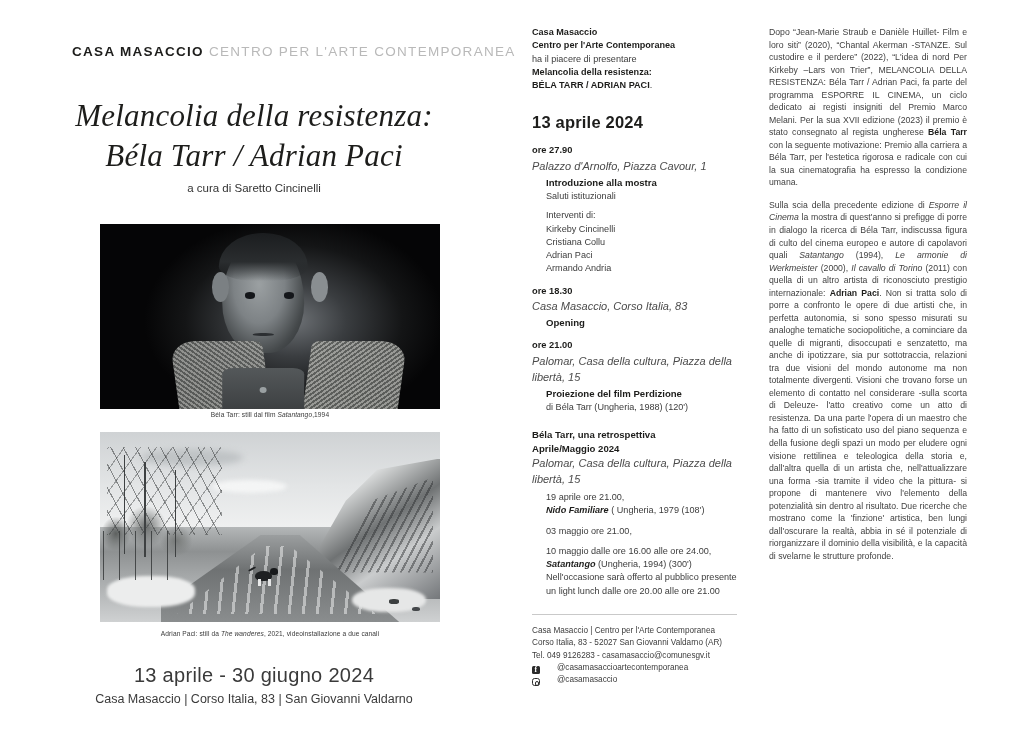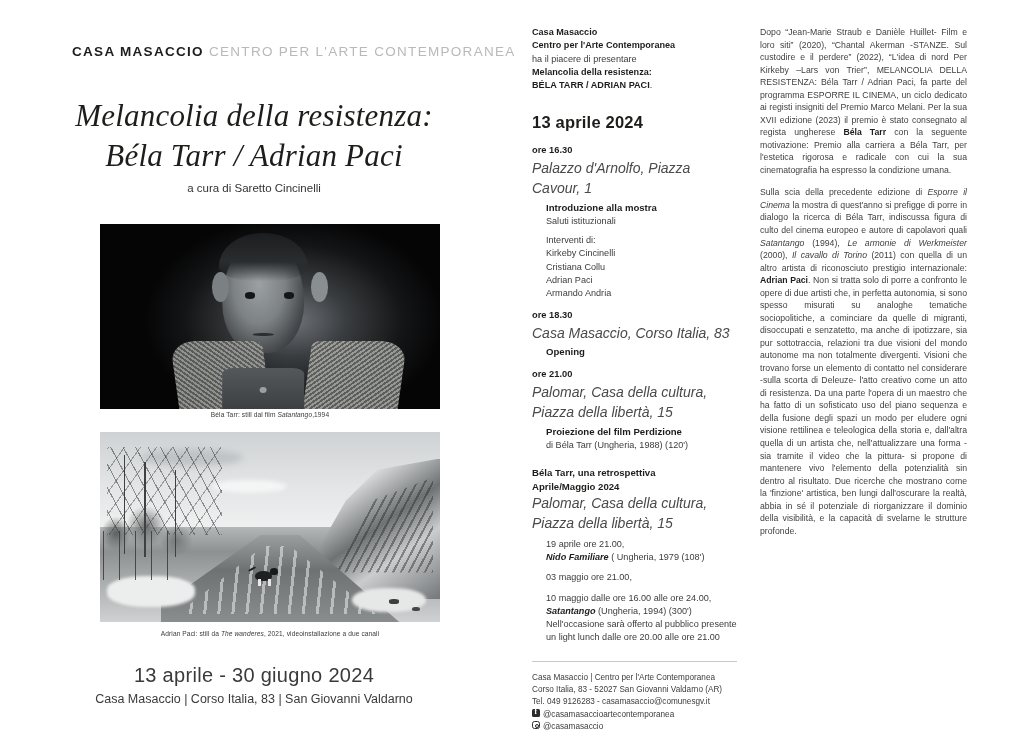--- a/index.html
+++ b/index.html
@@ -152,32 +152,32 @@
   .mid-col {
     position:absolute; left:532px; top:26px; width:205px;
     font-size:9.1px; line-height:1.46; color:#3c3c3c;
   }
   .mid-col .b { font-weight:700; color:#1d1d1b; }
   .mid-col .it { }
   .intro-block { margin-bottom:18px; }
   .intro-block div { }
   .big-date { font-size:16.5px; font-weight:700; color:#1d1d1b; margin:8px 0 10px 0; letter-spacing:0.2px; }
   .ore { font-weight:700; color:#1d1d1b; font-size:9.3px; }
-  .venue { font-style:italic; color:#4a4a4a; font-size:14px; margin-bottom:2px; }
+  .venue { font-style:italic; color:#4a4a4a; font-size:11px; margin-bottom:2px; }
   .indent { padding-left:14px; }
   .indent .hl { font-weight:700; color:#1d1d1b; font-size:9.6px; }
   .slot { margin-bottom:9px; }
   .retro-head { font-weight:700; color:#1d1d1b; font-size:9.6px; line-height:1.4; }
   .retro-list { padding-left:14px; margin-top:4px; }
   .retro-item { margin-bottom:7px; }
   .retro-item .film { font-weight:700; font-style:italic; color:#1d1d1b; }
   .hr-mid { border:0; border-top:1px solid #c9c9c9; margin:16px 0 10px 0; }
 
   .contact { font-size:8.2px; line-height:1.5; color:#3c3c3c; }
-  .contact .row { display:flex; align-items:flex-start; gap:3px; }
+  .contact .row { display:flex; align-items:flex-end; gap:17px; }
   .ico-box {
     display:inline-block; width:8px; height:8px; background:#2b2b2b;
     border-radius:1.5px; position:relative; flex:0 0 auto;
   }
   .ico-box.fb::after {
     content:"f"; position:absolute; left:2.6px; top:-1.2px;
     color:#fff; font-size:7.5px; font-weight:700; line-height:10px;
     font-family:"Liberation Serif", serif;
   }
   .ico-box.ig { background:#fff; border:1.3px solid #2b2b2b; border-radius:2.6px; }
@@ -185,21 +185,21 @@
     content:""; position:absolute; left:1.6px; top:1.6px; width:2.8px; height:2.8px;
     border:1.1px solid #2b2b2b; border-radius:50%;
   }
 
   
   .right-col {
     position:absolute; left:757px; top:26px; width:210px;
     font-size:8.7px; line-height:1.44; color:#3f3f3f;
     text-align:justify;
   }
-  .right-col p { margin:0 0 10px 3px; }
+  .right-col p { margin:0 0 10px 12px; }
   .right-col b { color:#1d1d1b; }
   .right-col i { font-style:italic; }
 
   
   .footer { position:absolute; left:0; top:588px; width:1024px; }
 </style>
 </head>
 <body>
 
 <div class="page">
@@ -279,21 +279,21 @@
       <div class="b">Casa Masaccio</div>
       <div class="b">Centro per l'Arte Contemporanea</div>
       <div>ha il piacere di presentare</div>
       <div class="b">Melancolia della resistenza:</div>
       <div><span class="b">BÉLA TARR / ADRIAN PACI</span><span>.</span></div>
     </div>
 
     <div class="big-date">13 aprile 2024</div>
 
     <div class="slot">
-      <div class="ore">ore 16.30</div>
+      <div class="ore">ore 27.90</div>
       <div class="venue">Palazzo d'Arnolfo, Piazza Cavour, 1</div>
       <div class="indent">
         <div class="hl">Introduzione alla mostra</div>
         <div>Saluti istituzionali</div>
         <div style="margin-top:6px">Interventi di:</div>
         <div>Kirkeby Cincinelli</div>
         <div>Cristiana Collu</div>
         <div>Adrian Paci</div>
         <div>Armando Andria</div>
       </div>

